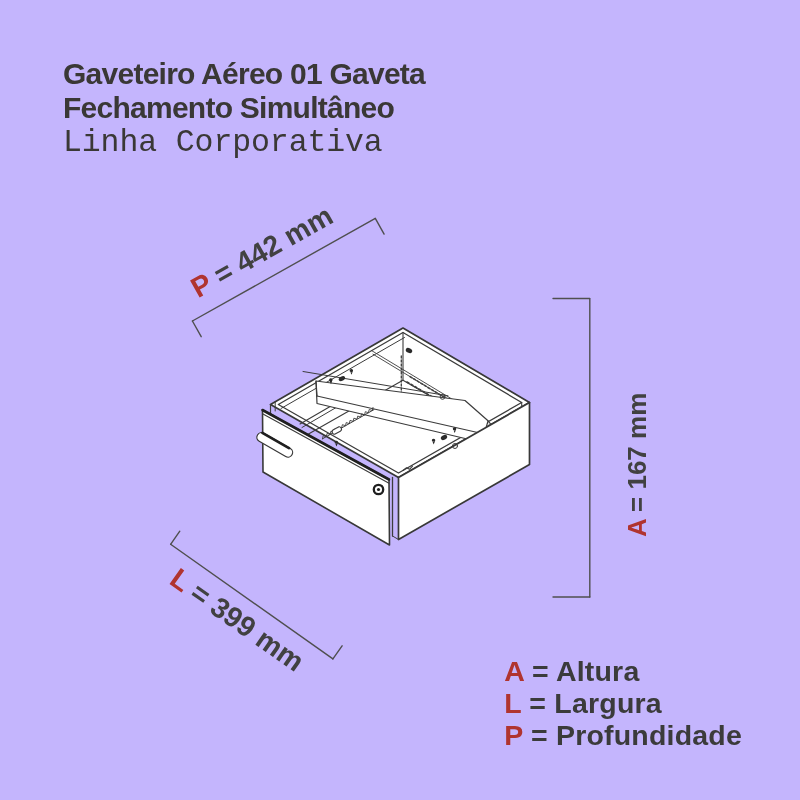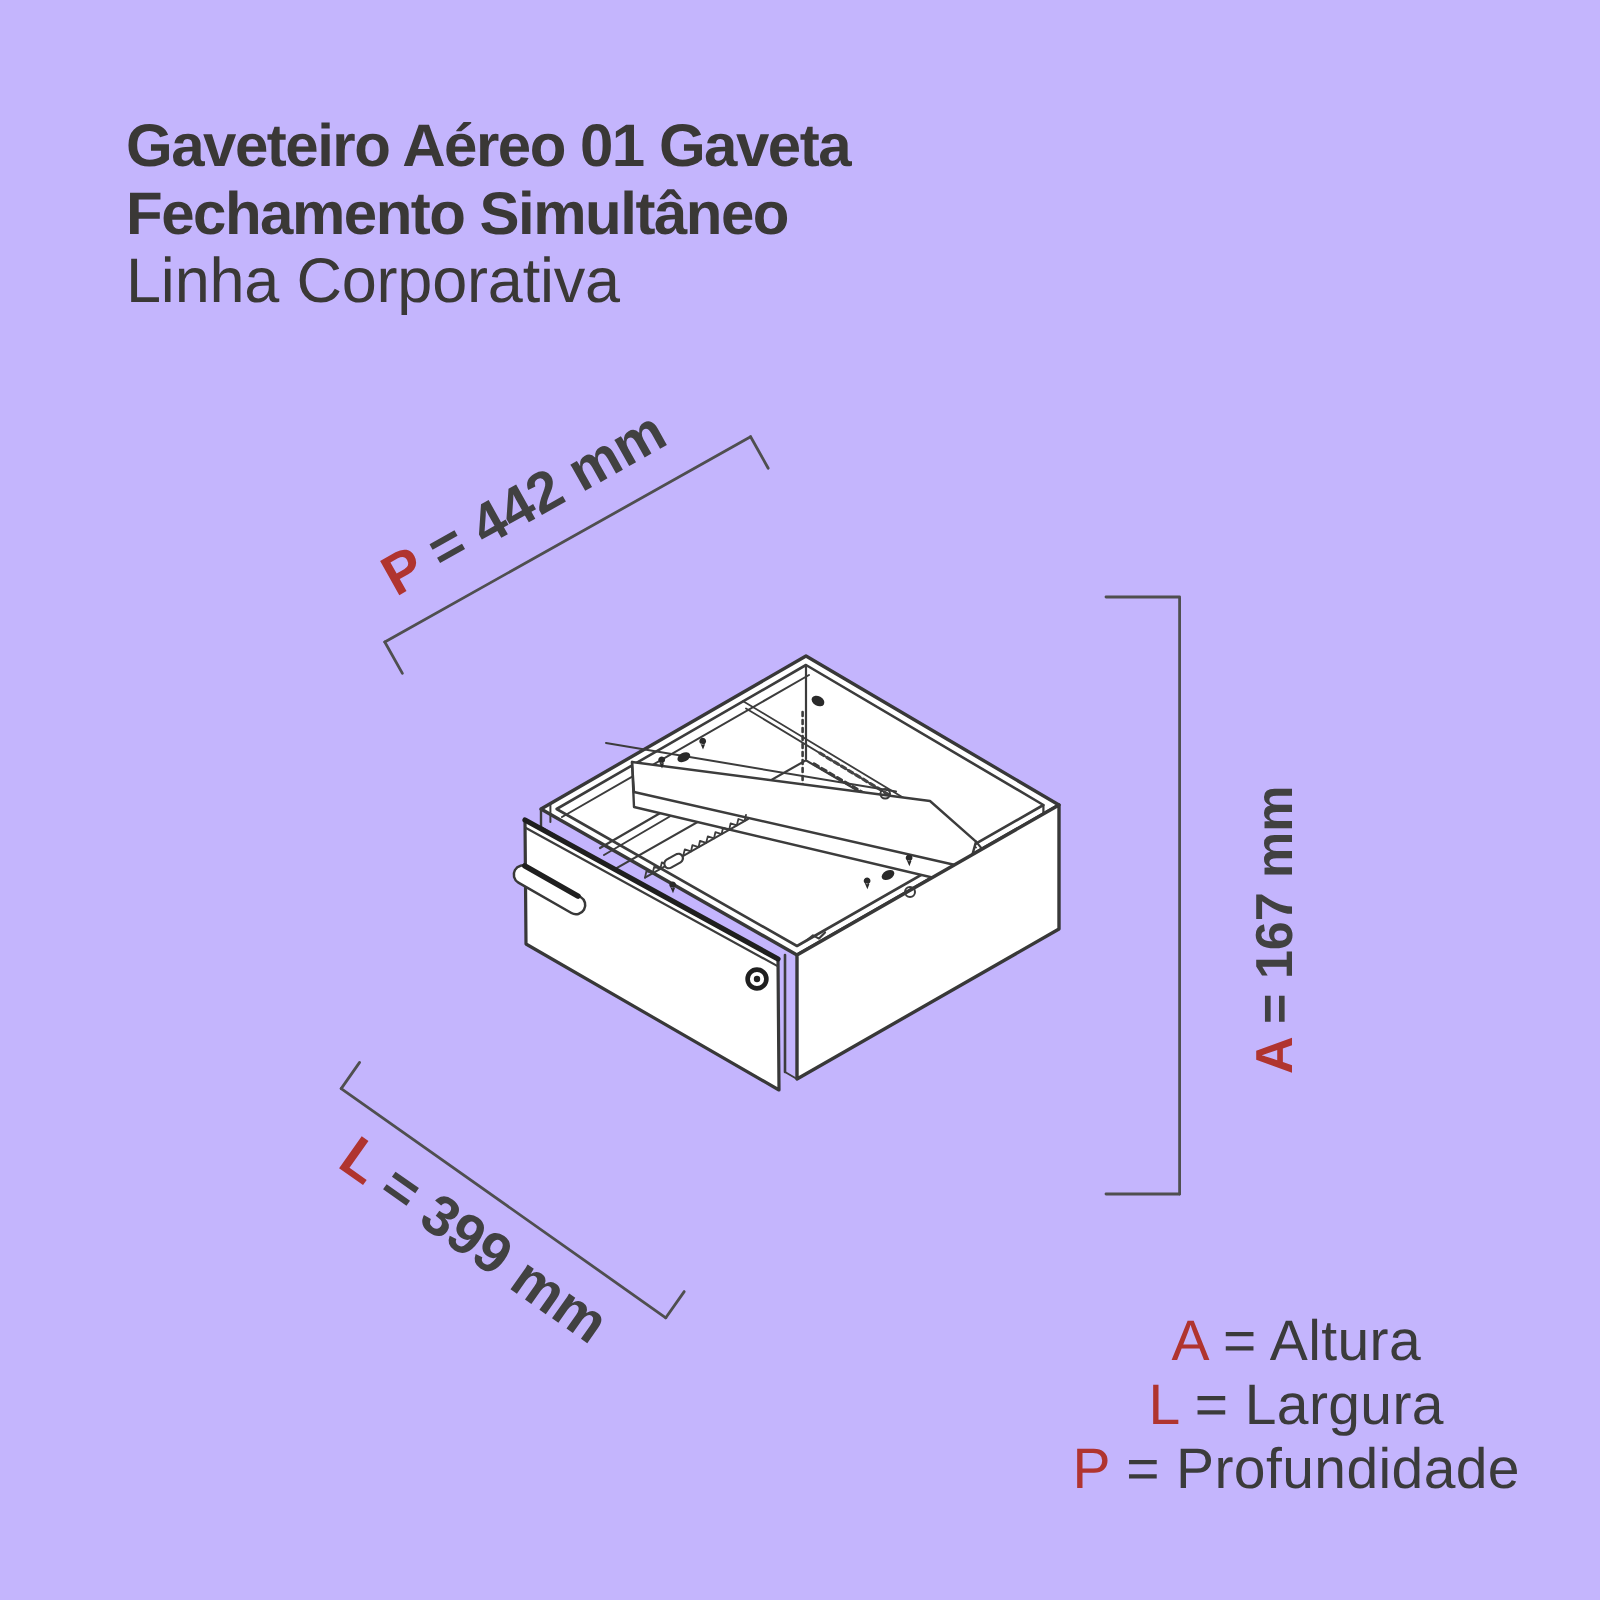--- a/index.html
+++ b/index.html
@@ -1,22 +1,22 @@
 <!DOCTYPE html>
 <html><head>
 <meta charset="utf-8">
 <style>
 html,body{margin:0;padding:0;background:#ffffff;}
 #canvas{position:relative;width:800px;height:800px;background:#c4b5fd;overflow:hidden;
  font-family:"Liberation Sans", sans-serif;}
 .title{position:absolute;left:63px;top:57px;color:#3a3836;font-weight:bold;
  font-size:30px;line-height:33.6px;letter-spacing:-0.75px;}
-.title .light{font-weight:normal;font-size:31.5px;letter-spacing:-0.1px;}
-.legend{position:absolute;right:40px;top:656px;color:#3b3b3b;font-weight:normal;
- font-size:28.5px;line-height:31.9px;text-align:center;letter-spacing:0.2px;}
+.title .light{font-weight:normal;font-size:31.5px;letter-spacing:-0.1px;font-family:Liberation Mono, monospace;}
+.legend{position:absolute;right:58px;top:656px;color:#3b3b3b;font-weight:bold;
+ font-size:28.5px;line-height:31.9px;text-align:left;letter-spacing:0.2px;}
 .red{color:#b0342f;}
 svg{position:absolute;left:0;top:0;}
 svg text{font-family:"Liberation Sans", sans-serif;font-weight:bold;}
 </style>
 </head>
 <body>
 <div id="canvas">
 
 <div class="title">Gaveteiro Aéreo 01 Gaveta<br>Fechamento Simultâneo<br><span class="light">Linha Corporativa</span></div>
 

